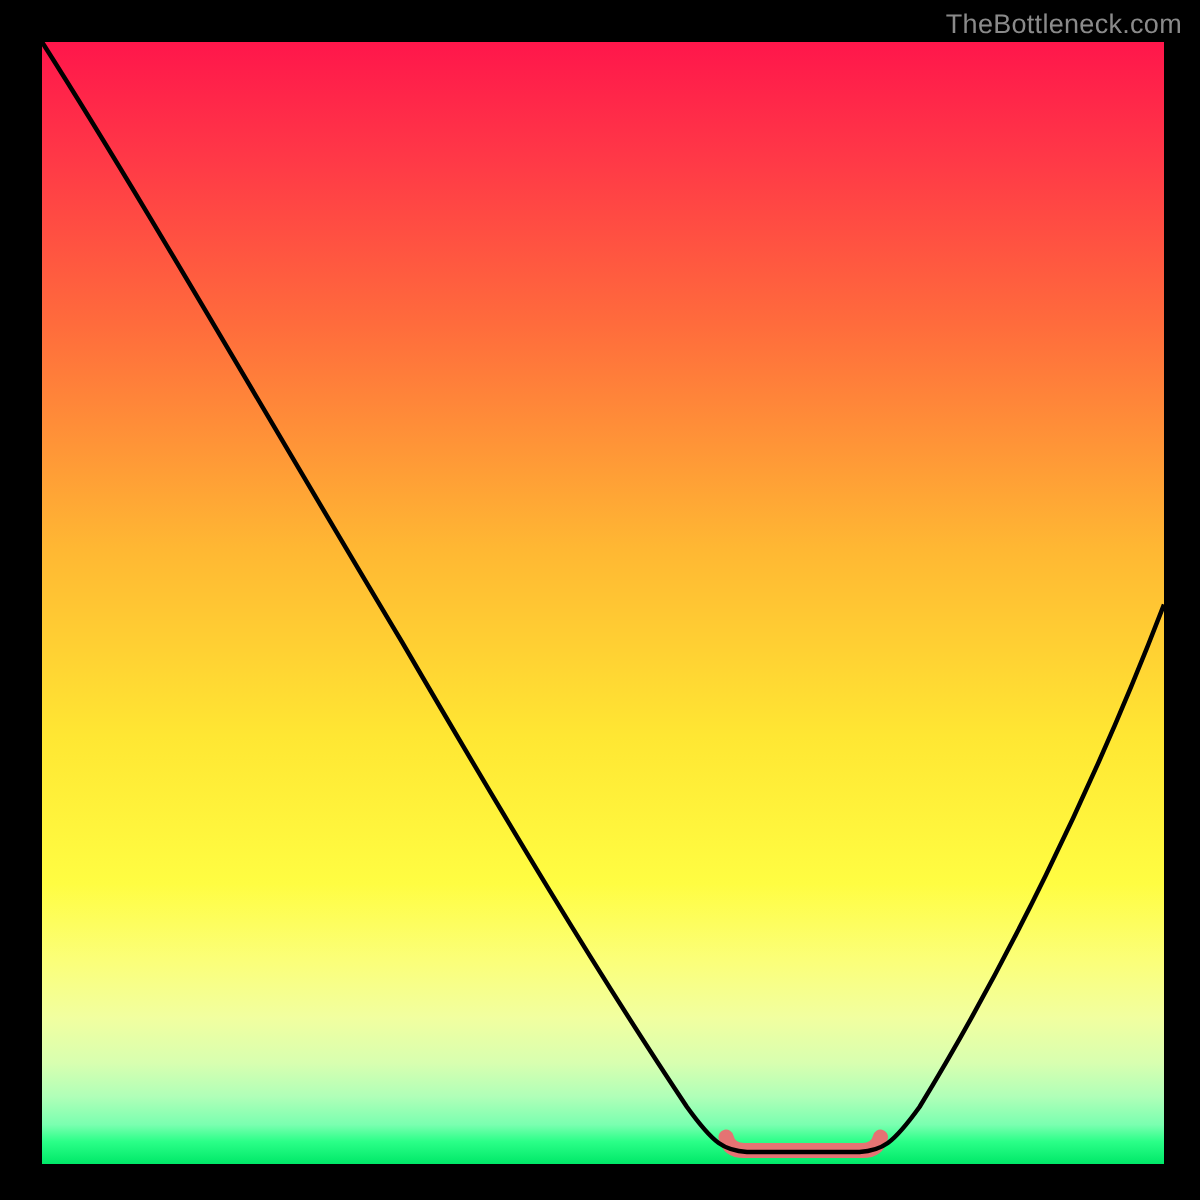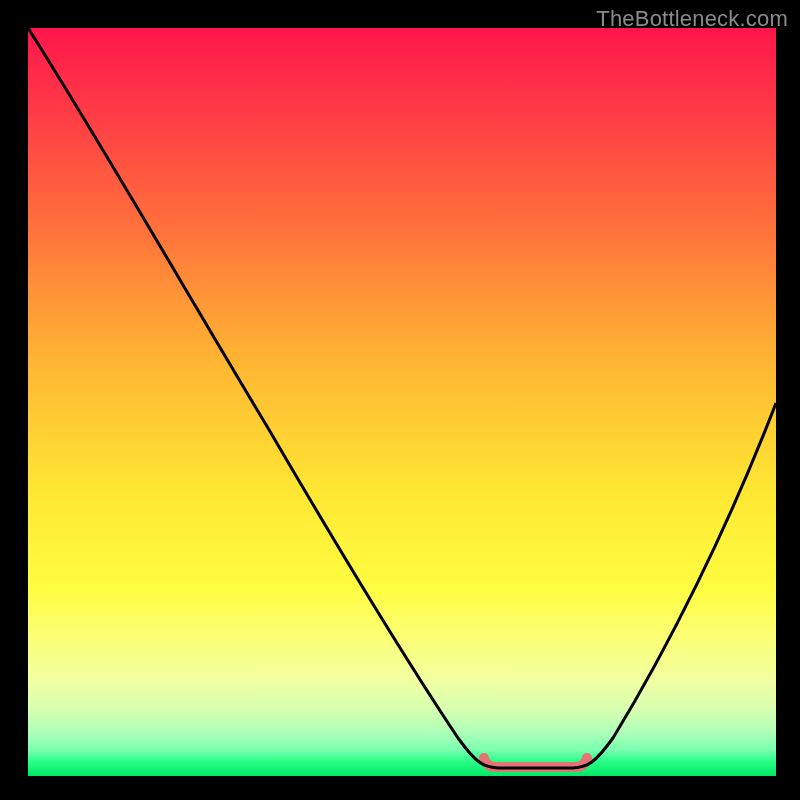--- a/index.html
+++ b/index.html
@@ -37,21 +37,21 @@
     #7affb0 96.5%,
     #2bff88 98%,
     #00e868 100%
   );
 }
 .watermark {
   position: absolute;
   top: 6px;
   right: 12px;
   color: #8a8a8a;
-  font-size: 22px;
+  font-size: 18px;
   letter-spacing: 0.2px;
   user-select: none;
 }
 svg.curve {
   position: absolute;
   left: 0;
   top: 0;
   width: 748px;
   height: 748px;
 }

